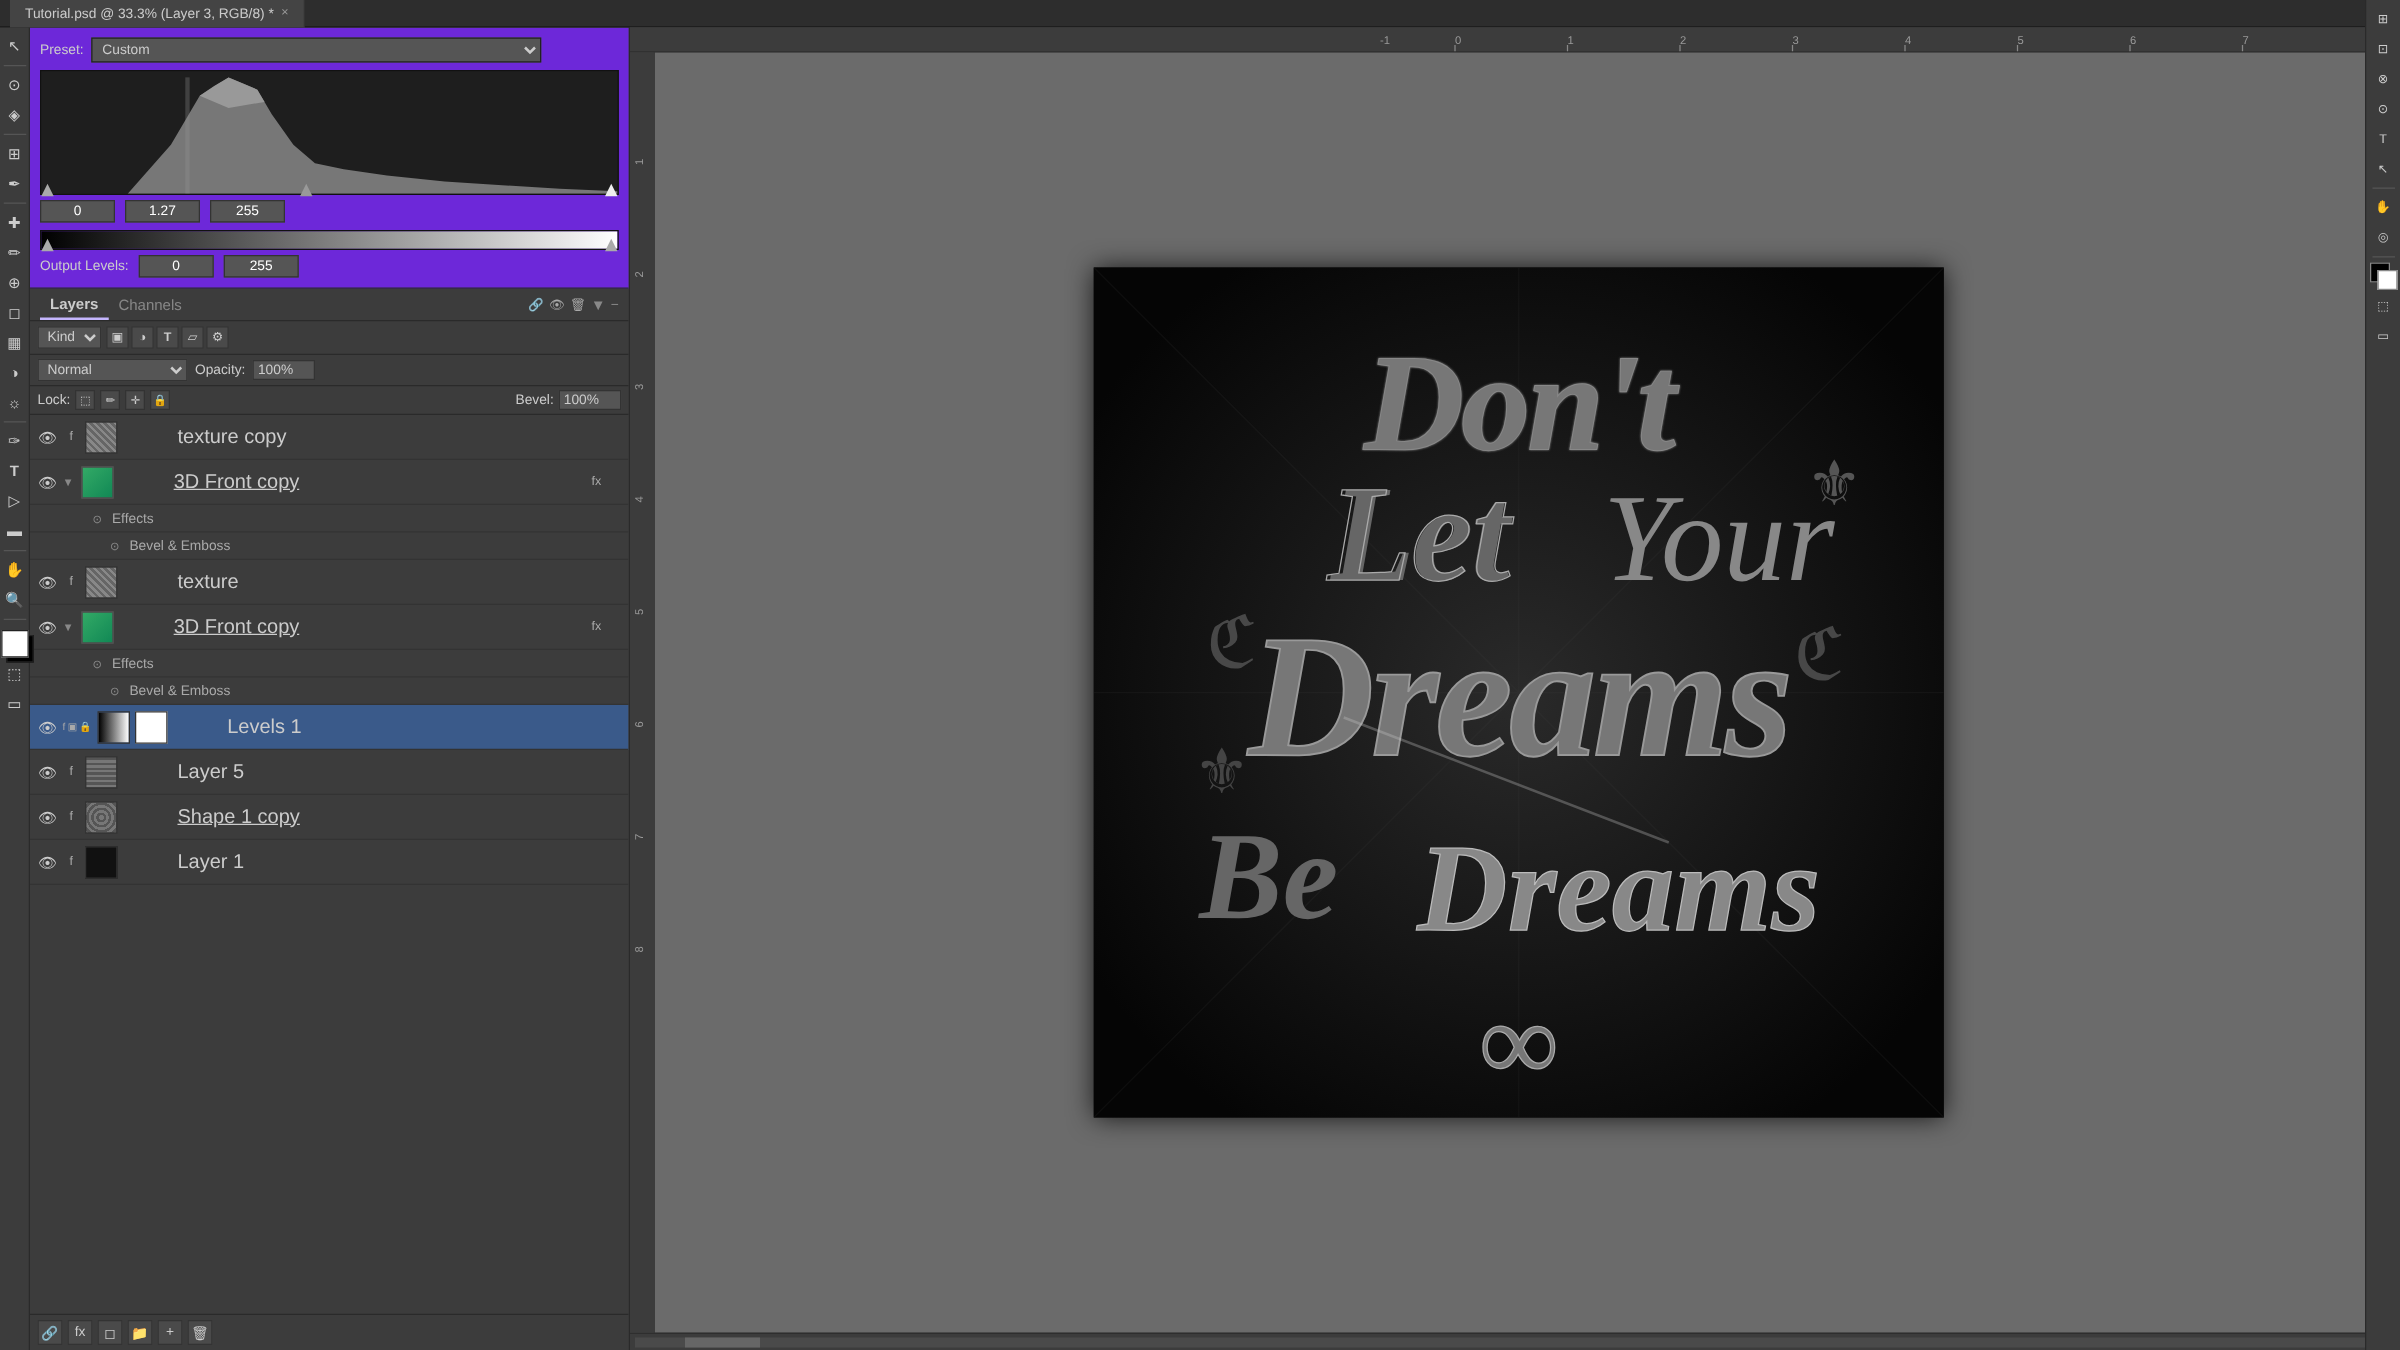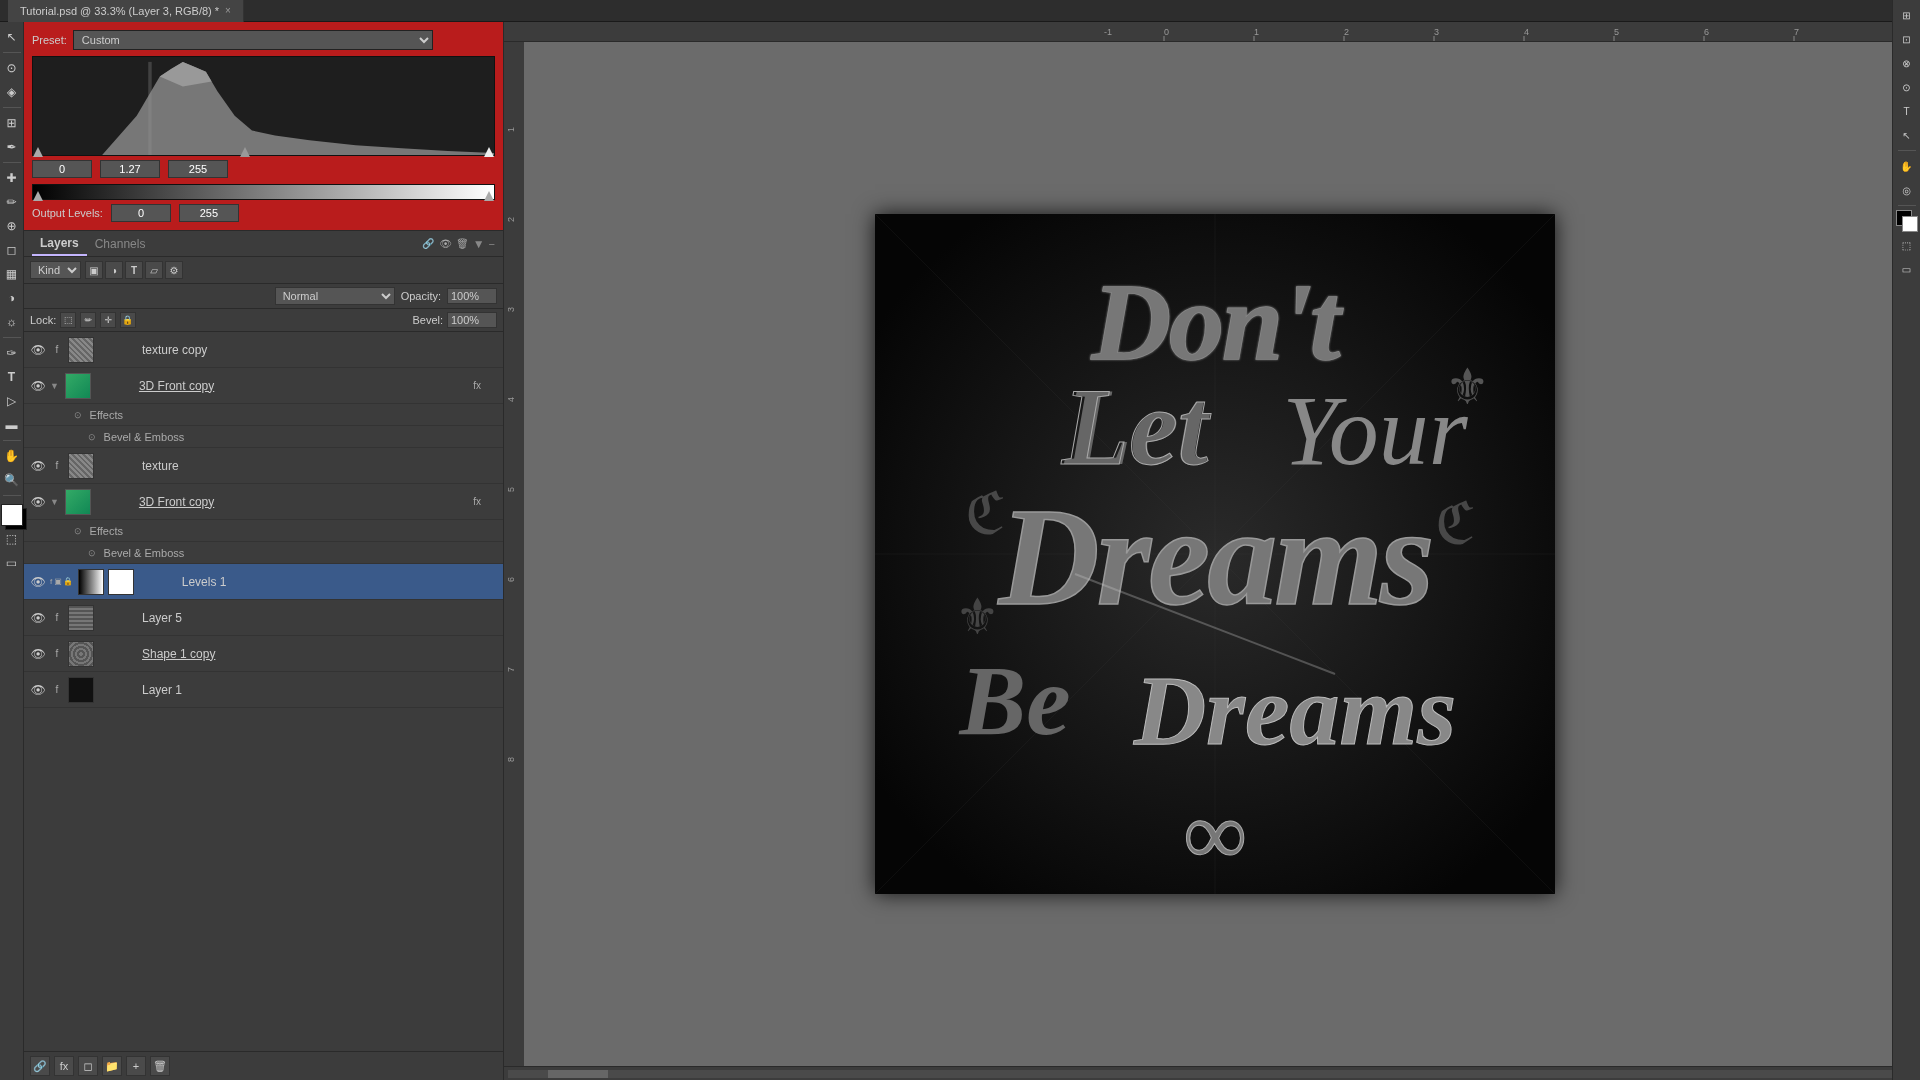--- a/index.html
+++ b/index.html
@@ -15,21 +15,21 @@
 
     
     .left-toolbar { width: 24px; background: #3c3c3c; border-right: 1px solid #2a2a2a; display: flex; flex-direction: column; align-items: center; padding: 4px 0; gap: 2px; flex-shrink: 0; }
     .tool-btn { width: 22px; height: 22px; background: transparent; border: none; color: #ccc; display: flex; align-items: center; justify-content: center; cursor: pointer; font-size: 12px; }
     .tool-separator { width: 18px; height: 1px; background: #555; margin: 2px 0; }
 
     
     .left-panel { width: 480px; background: #3c3c3c; border-right: 1px solid #2a2a2a; display: flex; flex-direction: column; flex-shrink: 0; overflow: hidden; }
 
     
-    .levels-panel { background: #b91c1c; padding: 8px; border-bottom: 1px solid #2a2a2a; flex-shrink: 0; }
+    .levels-panel { background: #6d28d9; padding: 8px; border-bottom: 1px solid #2a2a2a; flex-shrink: 0; }
     .levels-row { display: flex; align-items: center; gap: 6px; margin-bottom: 6px; }
     .levels-label { color: #ccc; font-size: 11px; }
     .preset-select { background: #555; color: #ccc; border: 1px solid #222; padding: 2px 4px; font-size: 11px; width: 360px; }
     .auto-btn { background: #555; color: #ccc; border: 1px solid #333; padding: 2px 8px; font-size: 11px; cursor: pointer; }
     .channel-select { background: #555; color: #ccc; border: 1px solid #222; padding: 2px 4px; font-size: 11px; width: 320px; }
 
     
     .histogram-container { background: #1e1e1e; border: 1px solid #111; margin: 4px 0; position: relative; height: 100px; }
     .histogram-svg { width: 100%; height: 100%; }
 
@@ -45,21 +45,21 @@
     .layers-tab { color: #ccc; font-size: 12px; font-weight: bold; cursor: pointer; padding: 0 8px; height: 100%; display: flex; align-items: center; border-bottom: 2px solid #c4b5fd; }
     .channels-tab { color: #888; font-size: 12px; cursor: pointer; padding: 0 8px; height: 100%; display: flex; align-items: center; }
     .layers-header-right { margin-left: auto; display: flex; align-items: center; gap: 4px; }
     .panel-menu-btn { color: #888; cursor: pointer; font-size: 12px; }
 
     .layers-toolbar { display: flex; gap: 4px; padding: 4px 6px; border-bottom: 1px solid #2a2a2a; flex-shrink: 0; }
     .kind-select { background: #555; color: #ccc; border: 1px solid #333; padding: 1px 3px; font-size: 11px; }
     .kind-icons { display: flex; gap: 2px; }
     .kind-icon { width: 18px; height: 18px; background: #4a4a4a; border: 1px solid #333; display: flex; align-items: center; justify-content: center; cursor: pointer; font-size: 10px; color: #ccc; }
 
-    .layers-blend-row { display: flex; align-items: center; gap: 6px; padding: 3px 6px; border-bottom: 1px solid #2a2a2a; flex-shrink: 0; justify-content: flex-end; }
+    .layers-blend-row { display: flex; align-items: center; gap: 6px; padding: 3px 6px; border-bottom: 1px solid #2a2a2a; flex-shrink: 0; }
     .blend-select { background: #555; color: #ccc; border: 1px solid #333; padding: 1px 3px; font-size: 11px; width: 120px; }
     .opacity-label { color: #ccc; font-size: 11px; }
     .opacity-input { background: #555; color: #ccc; border: 1px solid #333; width: 50px; padding: 1px 3px; font-size: 11px; }
 
     .layers-lock-row { display: flex; align-items: center; gap: 4px; padding: 3px 6px; border-bottom: 1px solid #2a2a2a; flex-shrink: 0; }
     .lock-label { color: #ccc; font-size: 11px; }
     .lock-icon { width: 16px; height: 16px; background: #4a4a4a; border: 1px solid #333; display: flex; align-items: center; justify-content: center; cursor: pointer; font-size: 9px; color: #ccc; }
     .fill-label { color: #ccc; font-size: 11px; margin-left: auto; }
     .fill-input { background: #555; color: #ccc; border: 1px solid #333; width: 50px; padding: 1px 3px; font-size: 11px; }
 
@@ -67,21 +67,21 @@
     .layers-list::-webkit-scrollbar { width: 12px; }
     .layers-list::-webkit-scrollbar-track { background: #3c3c3c; }
     .layers-list::-webkit-scrollbar-thumb { background: #555; }
 
     .layer-item { display: flex; align-items: center; height: 36px; padding: 0 6px; gap: 4px; border-bottom: 1px solid #333; cursor: pointer; }
     .layer-item.selected { background: #3a5a8a; }
 
     .layer-visibility { width: 16px; height: 16px; display: flex; align-items: center; justify-content: center; color: #ccc; font-size: 12px; flex-shrink: 0; }
     .layer-type-icon { width: 14px; height: 14px; display: flex; align-items: center; justify-content: center; color: #aaa; font-size: 10px; flex-shrink: 0; }
     .layer-thumb { width: 26px; height: 26px; background: #555; border: 1px solid #333; flex-shrink: 0; object-fit: cover; display: flex; align-items: center; justify-content: center; font-size: 8px; }
-    .layer-name { flex: 1; color: #ccc; font-size: 12px; overflow: hidden; text-overflow: ellipsis; white-space: nowrap; padding-left: 44px; }
+    .layer-name { flex: 1; color: #ccc; font-size: 16px; overflow: hidden; text-overflow: ellipsis; white-space: nowrap; padding-left: 44px; }
     .layer-name.underline { text-decoration: underline; }
     .layer-fx { color: #aaa; font-size: 10px; flex-shrink: 0; }
 
     .layer-effect-item { display: flex; align-items: center; height: 22px; padding: 0 6px; gap: 4px; border-bottom: 1px solid #333; }
     .effect-indent { padding-left: 50px; }
     .effect-name { color: #aaa; font-size: 11px; }
 
     .layers-bottom { display: flex; align-items: center; gap: 4px; padding: 4px 6px; background: #3c3c3c; border-top: 1px solid #2a2a2a; flex-shrink: 0; }
     .layers-bottom-btn { width: 20px; height: 20px; background: #4a4a4a; border: 1px solid #333; display: flex; align-items: center; justify-content: center; cursor: pointer; color: #ccc; font-size: 11px; }
 

